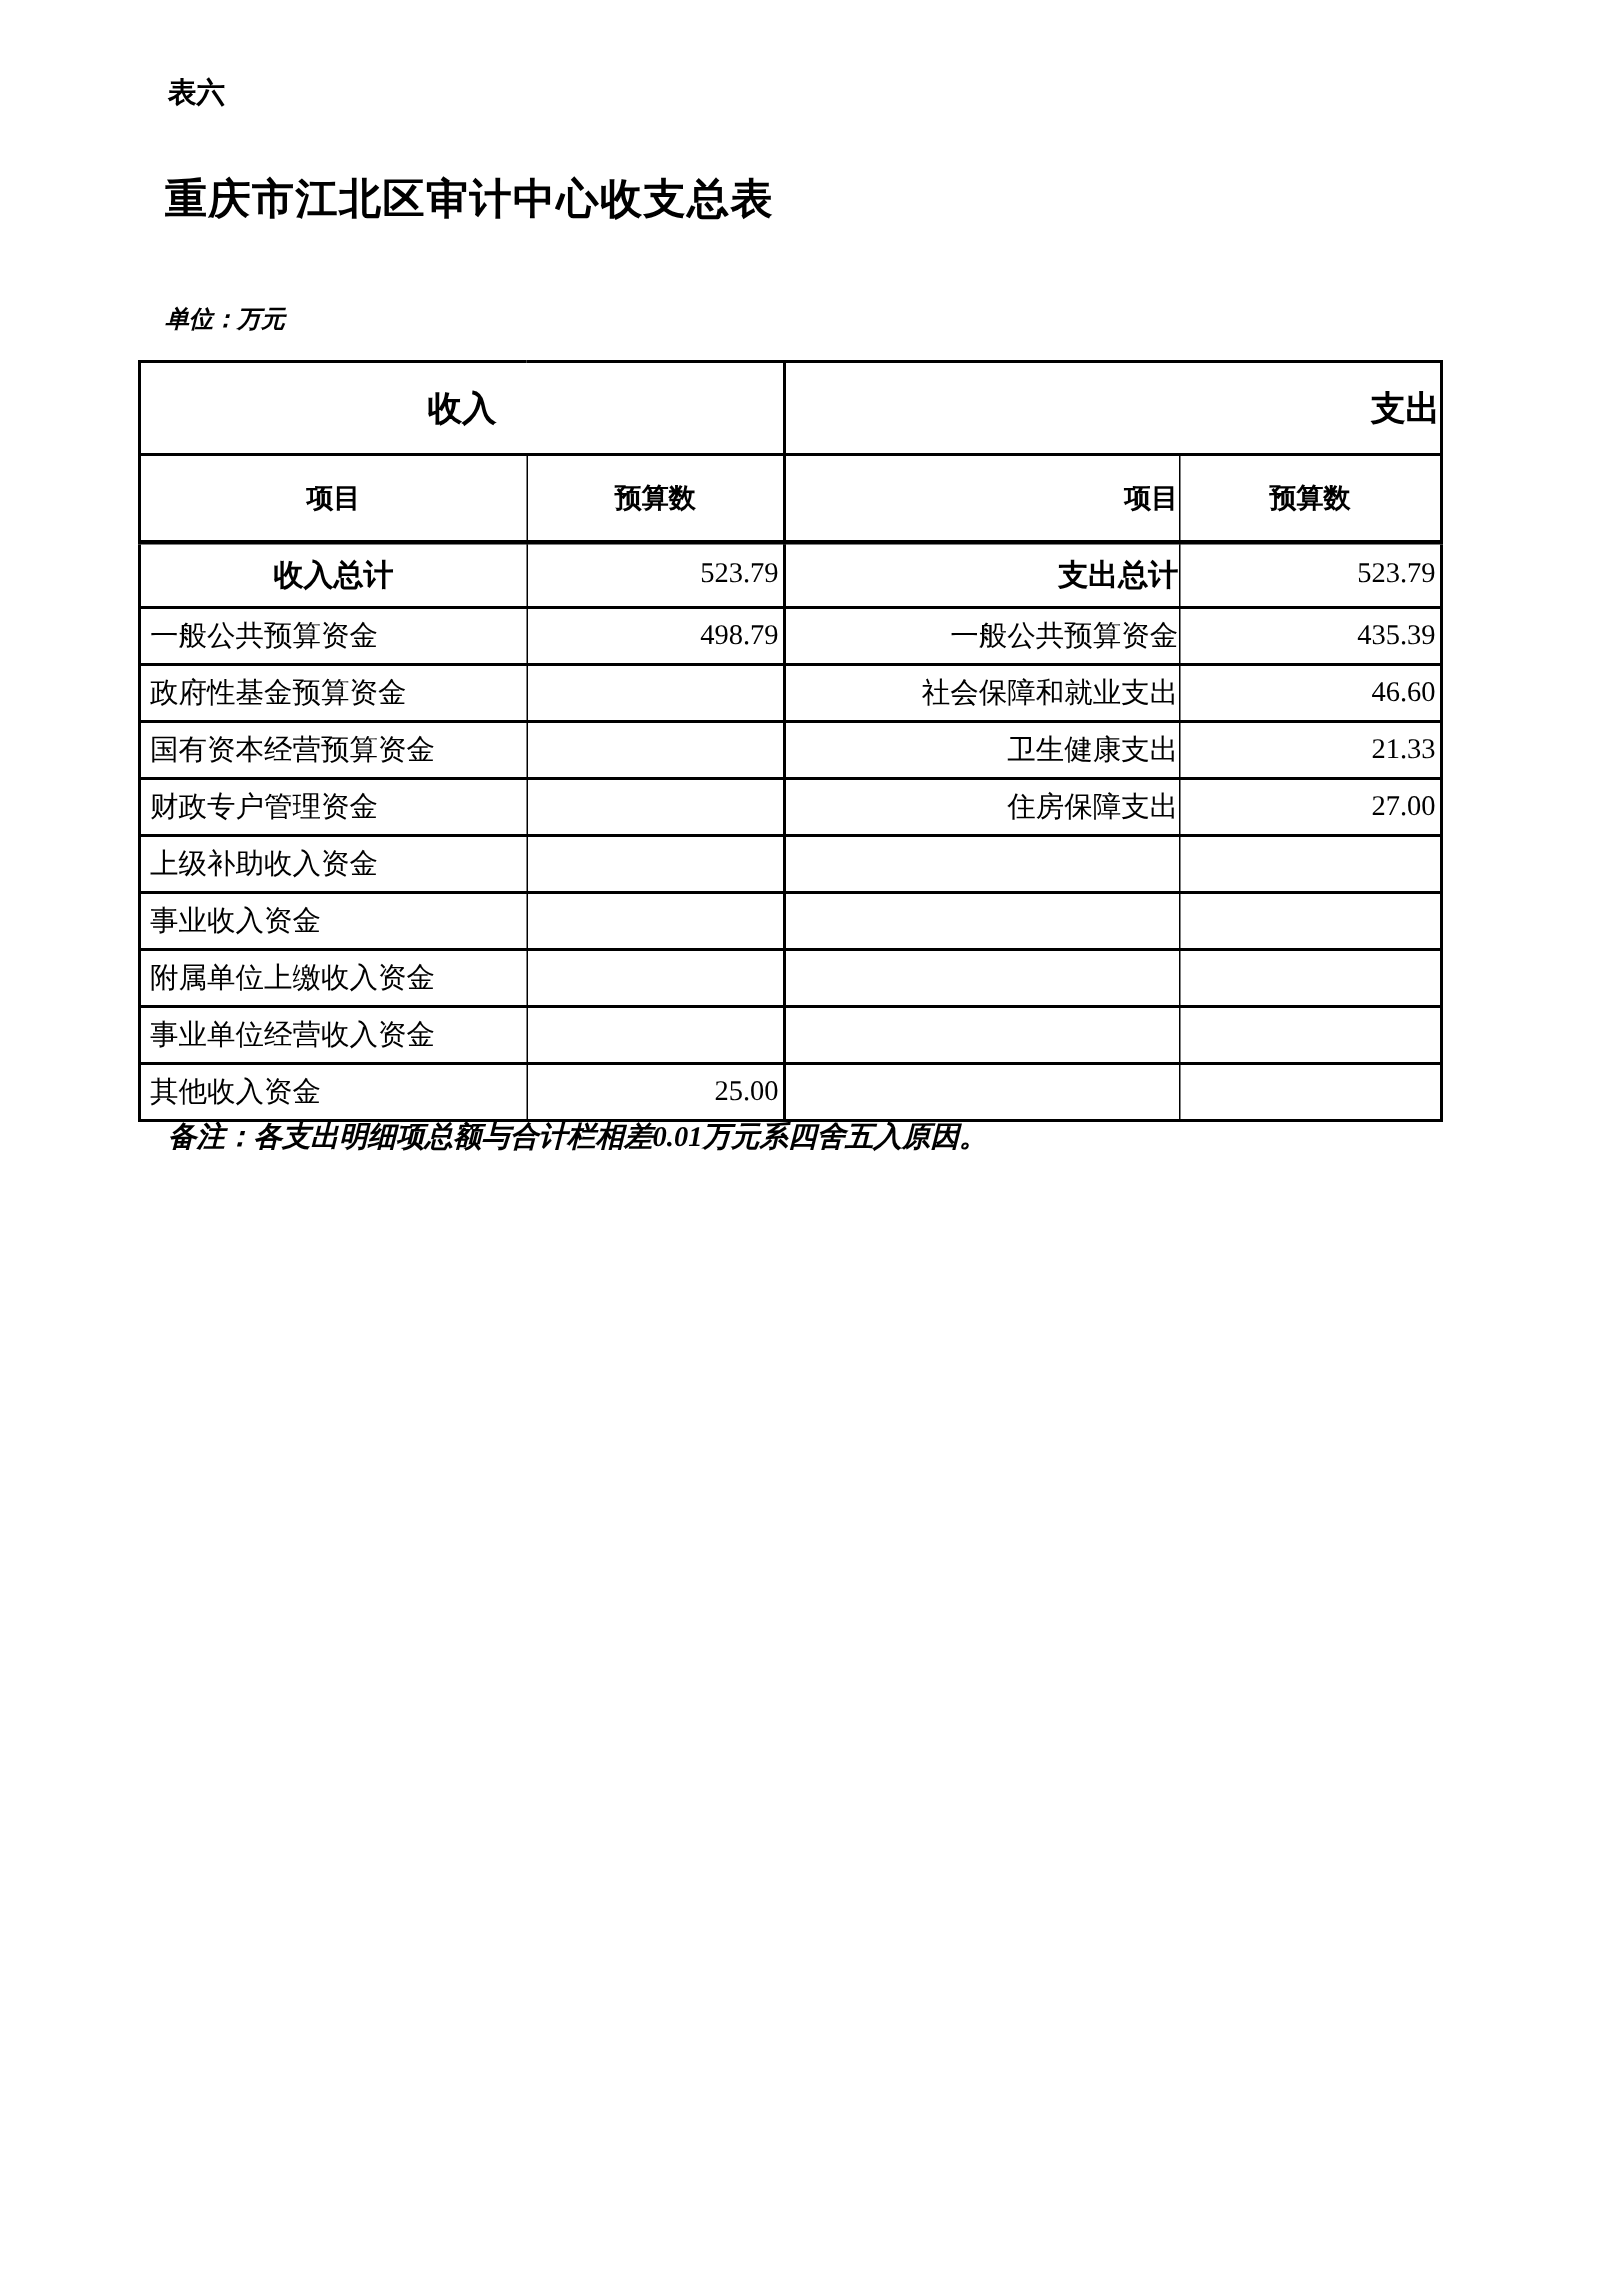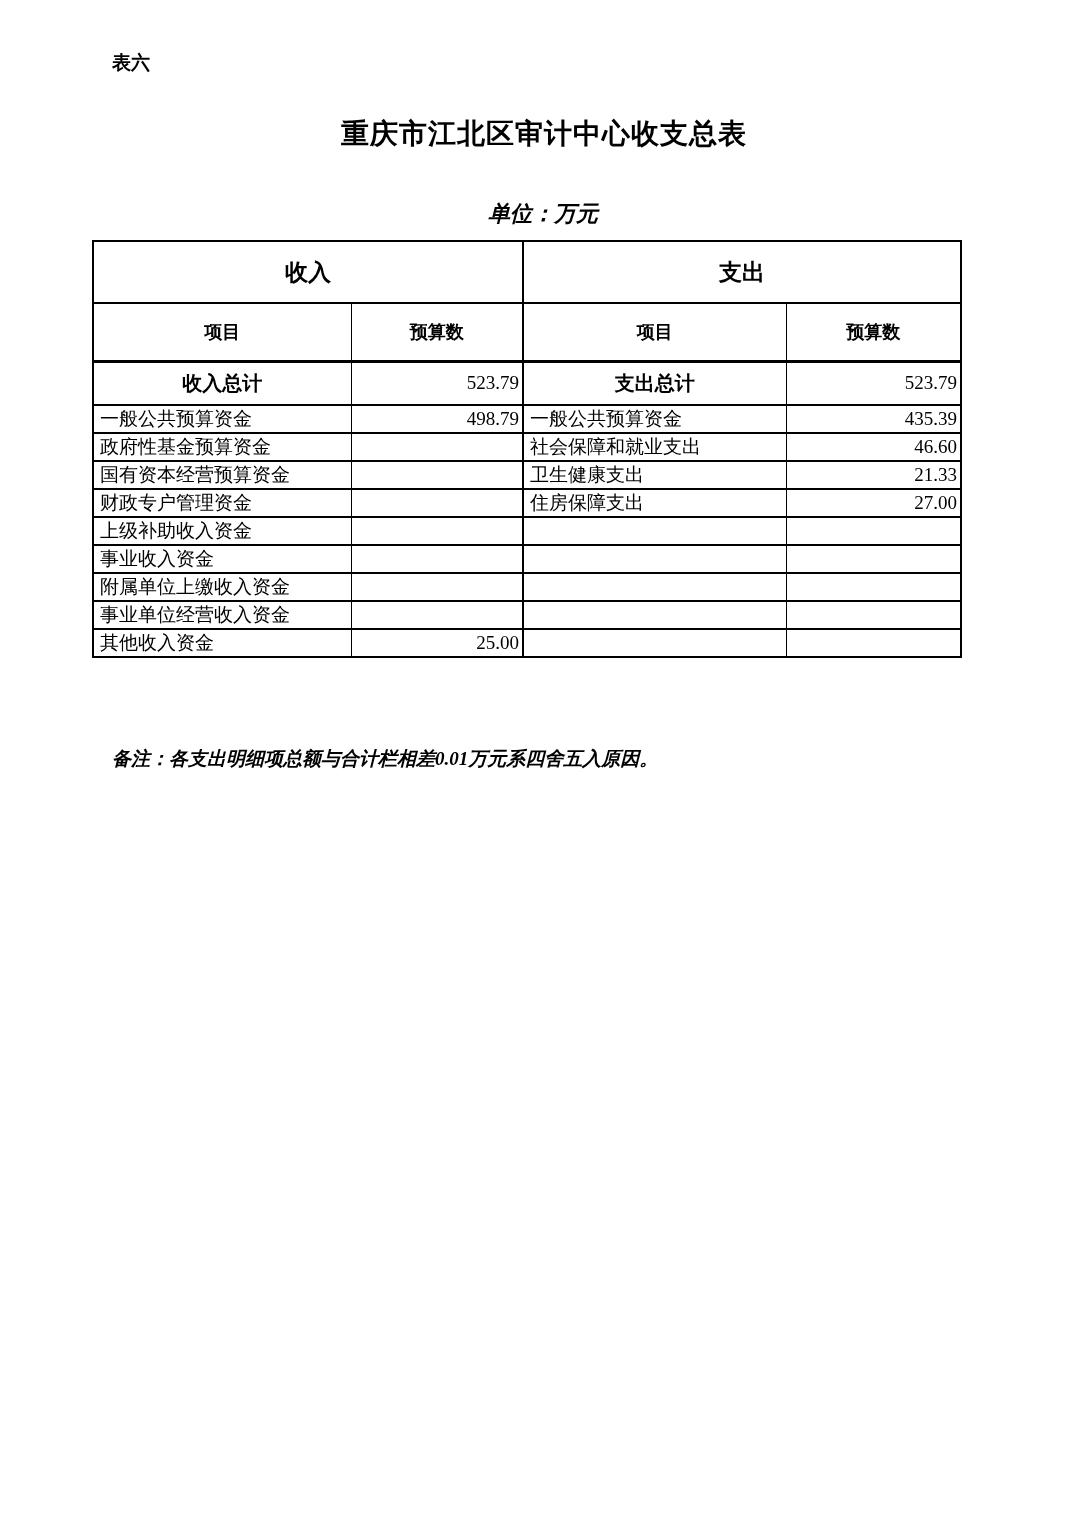--- a/index.html
+++ b/index.html
@@ -15,51 +15,50 @@
     width:1074px; height:1520px;
     background:#ffffff;
   }
   .table-label {
     position:absolute; left:112px; top:52px;
     font-family:"Liberation Sans", sans-serif;
     font-weight:bold; font-size:19px; line-height:22px;
   }
   .doc-title {
     position:absolute; left:110px; top:116px; width:868px;
-    text-align:center;
     font-family:"Liberation Serif", serif;
     font-weight:bold; font-size:28px; line-height:36px;
     letter-spacing:1px;
   }
   .unit-note {
     position:absolute; left:110px; top:203px; width:866px;
-    text-align:center;
+    text-align:left;
     font-style:italic; font-weight:600;
-    font-size:22px; line-height:22px;
+    font-size:16px; line-height:22px;
     font-family:"Liberation Serif", serif;
   }
   table.budget-table {
     position:absolute; left:92px; top:240px;
     width:868px;
     border-collapse:collapse;
     table-layout:fixed;
     border:2px solid #000;
   }
   .budget-table th, .budget-table td {
     border:1px solid #000;
     padding:0;
     vertical-align:middle;
     overflow:hidden;
     white-space:nowrap;
   }
-  .budget-table th.mid, .budget-table td.mid { border-left:2px solid #000; }
+  .budget-table th.mid, .budget-table td.mid { border-left:2px solid #000;text-align:right; }
   tr.group-row  { height:62px; border-bottom:2px solid #000; }
   tr.col-row    { height:58px; border-bottom:3px solid #000; }
   tr.total-row  { height:44px; border-bottom:2px solid #000; }
-  tr.data-row   { height:28px; border-bottom:2px solid #000; }
+  tr.data-row   { height:38px; border-bottom:2px solid #000; }
   .group-th {
     font-family:"Liberation Sans", sans-serif;
     font-weight:bold; font-size:23px; text-align:center;
   }
   .col-th {
     font-family:"Liberation Sans", sans-serif;
     font-weight:bold; font-size:18px; text-align:center;
   }
   td.total-label {
     text-align:center; font-weight:bold; font-size:20px;

